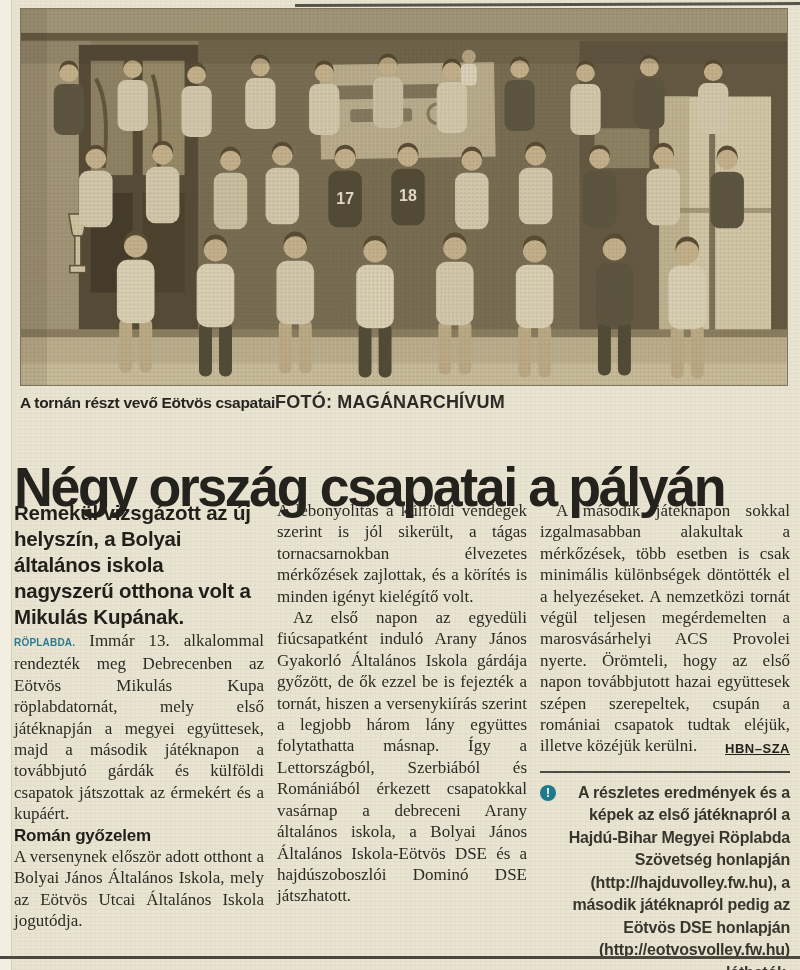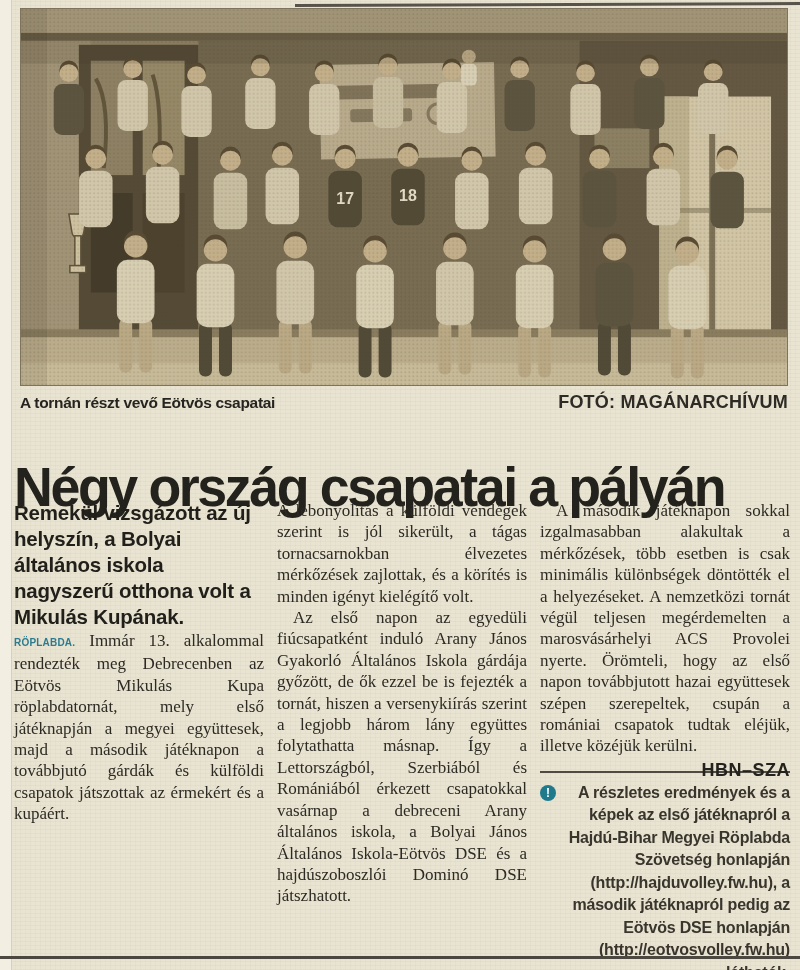--- a/index.html
+++ b/index.html
@@ -9,21 +9,21 @@
     background-image:repeating-linear-gradient(0deg, rgba(125,115,88,.05) 0 1px, transparent 1px 4px),
                      repeating-linear-gradient(90deg, rgba(125,115,88,.04) 0 1px, transparent 1px 5px);
     overflow:hidden;
     font-family:"Liberation Sans",sans-serif;
     color:#2b2823;
   }
   .margin-strip{position:absolute;left:0;top:0;width:11px;height:100%;background:#f2efe2;border-right:1px solid #d8d1ba;}
   .scan-top-line{position:absolute;top:3px;left:295px;width:505px;height:3px;background:#57534a;transform:rotate(-.2deg);}
   .photo-wrap{position:absolute;left:20px;top:8px;width:768px;height:378px;border:1px solid #7e735c;box-sizing:border-box;background:#8d8168;}
   .photo-wrap svg{display:block;width:100%;height:100%;}
-  .caption-row{position:absolute;left:20px;top:392px;width:768px;display:flex;justify-content:space-between;align-items:baseline;}
+  .caption-row{position:absolute;left:20px;top:392px;width:768px;display:flex;align-items:baseline;}
   .caption{font-weight:bold;font-size:15.5px;letter-spacing:-.3px;color:#262420;}
   .credit{font-weight:bold;font-size:18px;letter-spacing:.2px;color:#2e2b26;}
   .headline{
     position:absolute;left:14px;top:419px;width:786px;
     font-weight:bold;font-size:56px;line-height:60px;letter-spacing:-2.5px;
     color:#24221d;white-space:nowrap;transform:scaleX(.96);transform-origin:left center;
   }
   .columns{
     position:absolute;left:14px;top:500px;width:776px;height:462px;
     display:grid;grid-template-columns:1fr 1fr 1fr;column-gap:13px;
@@ -35,21 +35,21 @@
     font-family:"Liberation Sans",sans-serif;font-weight:bold;
     font-size:20.5px;line-height:26px;text-align:left;letter-spacing:-.2px;
     color:#211f1a;margin-bottom:13px;
   }
   .kicker{font-family:"Liberation Sans",sans-serif;font-weight:bold;font-size:10px;letter-spacing:.2px;}
   .subhead{
     font-family:"Liberation Sans",sans-serif;font-weight:bold;font-size:17px;
     letter-spacing:-.2px;color:#211f1a;text-align:left;margin:14px 0 3px;
   }
   .indent{text-indent:16px;}
-  .sig{float:right;font-family:"Liberation Sans",sans-serif;font-weight:bold;font-size:18px;letter-spacing:.5px;padding-top:3px;color:#24221d;}
+  .sig{float:right;font-family:"Liberation Sans",sans-serif;font-weight:bold;font-size:13px;letter-spacing:.5px;padding-top:3px;color:#24221d;text-decoration:underline;}
   .footnote{
     margin-top:14px;border-top:2px solid #4f4b42;padding-top:9px;
     font-family:"Liberation Sans",sans-serif;font-weight:bold;
     font-size:16px;line-height:22.5px;letter-spacing:-.2px;
     color:#39352d;text-align:right;
   }
   .info-icon{
     float:left;width:16px;height:16px;border-radius:50%;
     color:#fff;font-size:12px;line-height:16px;text-align:center;
     font-weight:bold;margin-top:3px;
@@ -187,20 +187,22 @@
     <span class="credit">FOTÓ: MAGÁNARCHÍVUM</span>
   </div>
 
   <h1 class="headline">Négy ország csapatai a pályán</h1>
 
   <div class="columns">
 
     <div class="col">
       <p class="lead">Remekül vizsgázott az új helyszín, a Bolyai általános iskola nagyszerű otthona volt a Mikulás Kupának.</p>
       <p><span class="kicker" style="color:#2c7b90">RÖPLABDA.</span> <span>Immár 13. alkalommal rendezték meg Debrecenben az Eötvös Mikulás Kupa röplabdatornát, mely első játéknapján a megyei együttesek, majd a második játéknapon a továbbjutó gárdák és külföldi csapatok játszottak az érmekért és a kupáért.</span></p>
+      <p class="subhead">Román győzelem</p>
+      <p>A versenynek először adott otthont a Bolyai János Általános Iskola, mely az Eötvös Utcai Általános Iskola jogutódja.</p>
     </div>
 
     <div class="col">
       <p>A lebonyolítás a külföldi vendégek szerint is jól sikerült, a tágas tornacsarnokban élvezetes mérkőzések zajlottak, és a körítés is minden igényt kielégítő volt.</p>
       <p class="indent">Az első napon az egyedüli fiúcsapatként induló Arany János Gyakorló Általános Iskola gárdája győzött, de ők ezzel be is fejezték a tornát, hiszen a versenykiírás szerint a legjobb három lány együttes folytathatta másnap. Így a Lettországból, Szerbiából és Romániából érkezett csapatokkal vasárnap a debreceni Arany általános iskola, a Bolyai János Általános Iskola-Eötvös DSE és a hajdúszoboszlói Dominó DSE játszhatott.</p>
     </div>
 
     <div class="col">
       <p class="indent"><span>A második játéknapon sokkal izgalmasabban alakultak a mérkőzések, több esetben is csak minimális különbségek döntötték el a helyezéseket. A nemzetközi tornát végül teljesen megérdemelten a marosvásárhelyi ACS Provolei nyerte. Örömteli, hogy az első napon továbbjutott hazai együttesek szépen szerepeltek, csupán a romániai csapatok tudtak eléjük, illetve közéjük kerülni.</span> <span class="sig">HBN–SZA</span></p>
       <div class="footnote">

